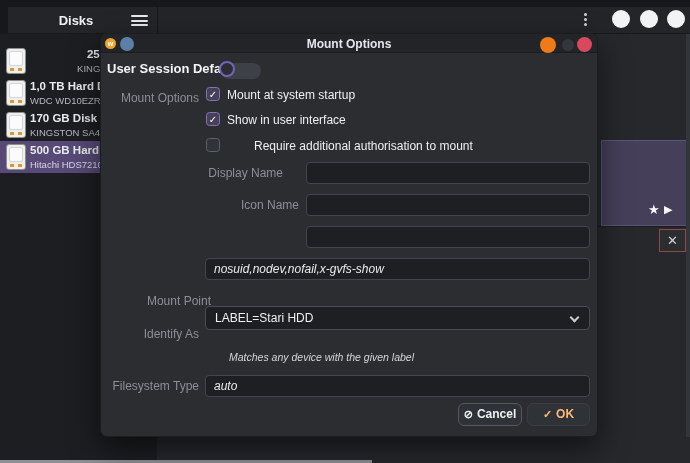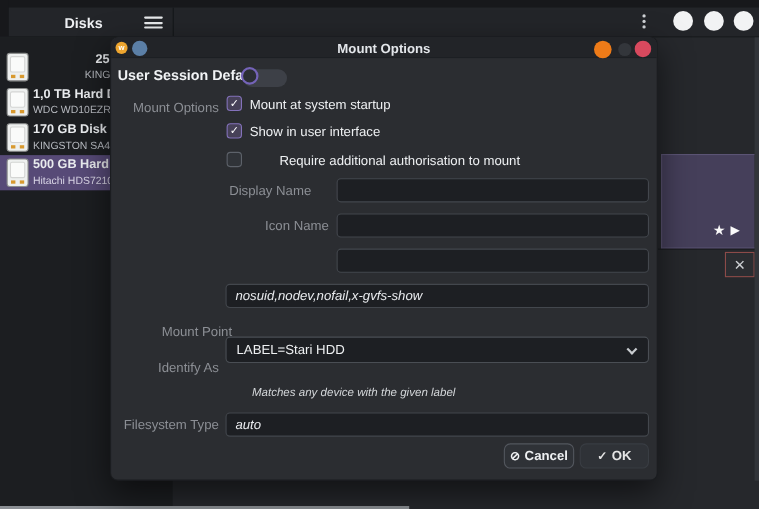--- a/index.html
+++ b/index.html
@@ -87,21 +87,21 @@
   .selectbox .val { position:absolute; left:9px; top:4px; font-size:12px; color:#eef0f2; }
   .selectbox .chev { position:absolute; right:11px; top:7px; width:7px; height:7px;
     border:solid #c9ccd0; border-width:0 2px 2px 0; transform:rotate(45deg); }
 
   .hint { position:absolute; left:128px; font-size:10.5px; font-style:italic; color:#d4d7da; }
 
   .btn { position:absolute; top:369px; height:23px; border-radius:6px; font-size:12px;
     text-align:center; line-height:21px; cursor:pointer; }
   .btn .ic { font-size:11px; margin-right:4px; }
   .btn-cancel { left:357px; width:64px; background:#2f3237; border:1px solid #53575e; color:#eef0f2; font-weight:700; }
-  .btn-ok { left:426px; width:63px; background:#2f3237; border:1px solid #393d43; color:#e5e5e5; font-weight:700; cursor:default; }
+  .btn-ok { left:426px; width:63px; background:#2f3237; border:1px solid #393d43; color:#fdba74; font-weight:700; cursor:default; }
 </style>
 </head>
 <body>
 
 <div class="screen">
 
   <div class="abs top-strip"></div>
   <div class="abs headerbar"></div>
   <div class="abs header-left-corner"></div>
   <div class="abs header-divider"></div>

